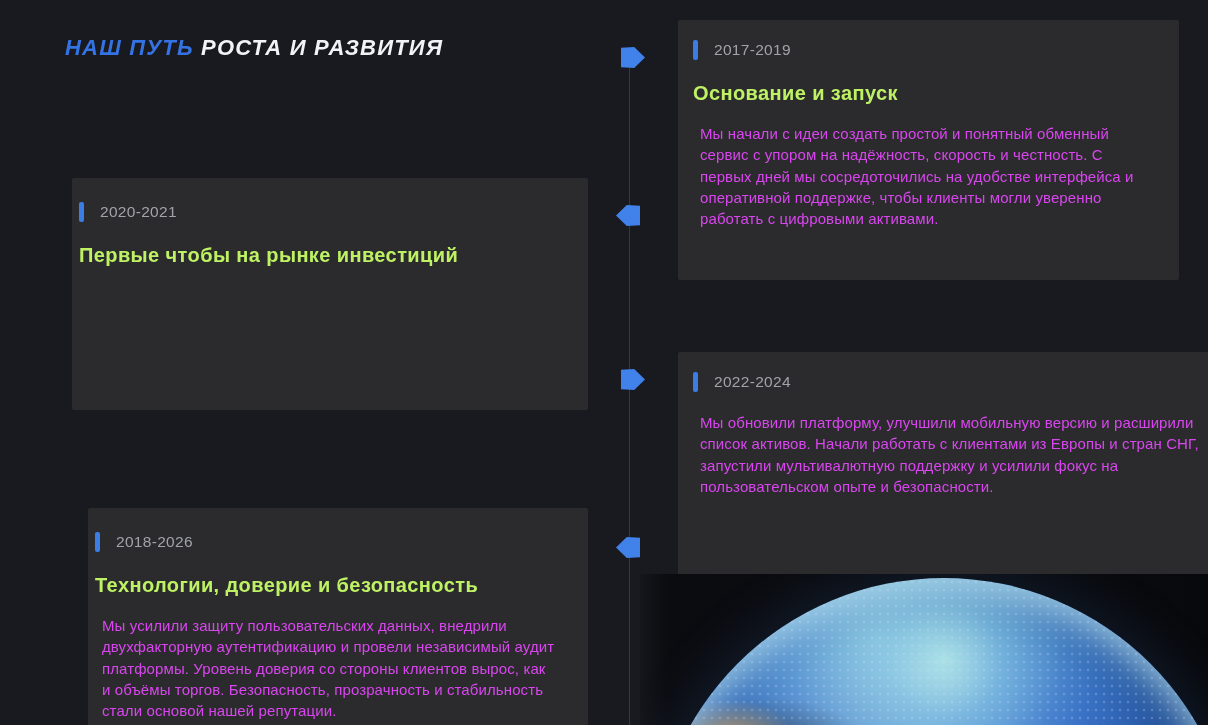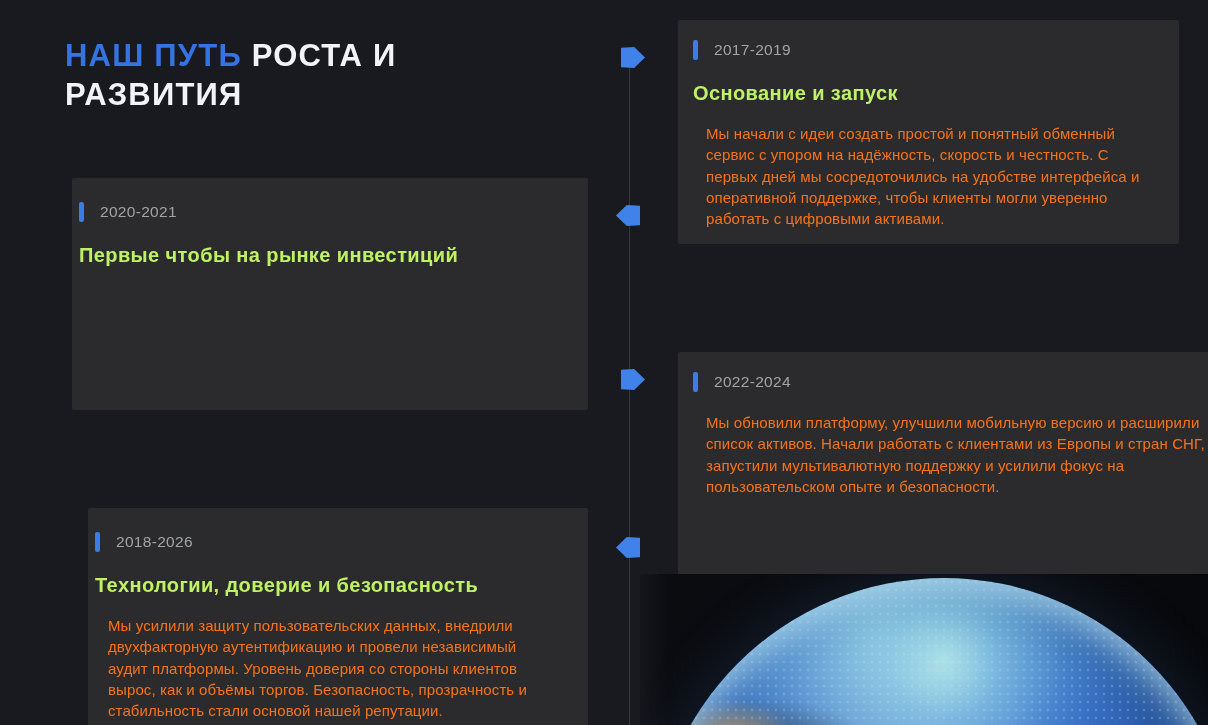--- a/index.html
+++ b/index.html
@@ -7,22 +7,22 @@
     width:1208px;height:725px;position:relative;overflow:hidden;
     background:#191a20;
     font-family:"Liberation Sans", sans-serif;
     -webkit-font-smoothing:antialiased;
   }
   .stage{position:absolute;inset:0;}
 
   
   .page-title{
     position:absolute;left:65px;top:10px;width:445px;
-    font-size:31px;line-height:39px;font-weight:700;
-    letter-spacing:1.2px;color:#f2f3f6;
+    font-size:22px;line-height:39px;font-weight:700;
+    letter-spacing:1.2px;color:#f2f3f6;font-style:italic;
   }
   .page-title .accent{color:#3473e3;}
 
   
   .tl-line{
     position:absolute;left:629px;top:57px;width:1px;height:668px;
     background:#36373d;
   }
   .marker{
     position:absolute;width:24px;height:21px;background:#4081ea;
@@ -34,35 +34,35 @@
   .m3{left:621px;top:369px;}
   .m4{left:616px;top:537px;}
 
   
   .card{
     position:absolute;background:#2b2b2d;border-radius:2px;
     box-sizing:border-box;
   }
   .card-l{padding:24px 24px 24px 7px;}
   .card-r{padding:20px 22px 20px 15px;}
-  .c-r1{left:678px;top:20px;width:501px;height:224px;}
+  .c-r1{left:678px;top:20px;width:501px;height:260px;}
   .c-l1{left:72px;top:178px;width:516px;height:232px;}
   .c-r2{left:678px;top:352px;width:588px;height:223px;}
   .c-l2{left:88px;top:508px;width:500px;height:226px;}
 
   .year-row{display:flex;align-items:center;margin:0 0 20px 0;}
   .bar{width:5px;height:20px;border-radius:2px;background:#3c7ce5;margin-right:16px;flex:0 0 auto;}
   .year{font-size:15.5px;color:#a2a3a8;letter-spacing:0.3px;}
 
   .card-h{
     margin:0 0 16px 0;font-size:20px;line-height:27px;font-weight:700;
     color:#bef264;letter-spacing:0.4px;
   }
   .card-b{
-    margin:13px;font-size:15px;line-height:21.3px;color:#f97316;letter-spacing:0.1px;
+    margin:7px;font-size:15px;line-height:21.3px;color:#d946ef;letter-spacing:0.1px;
   }
 
   
   .photo{
     position:absolute;left:640px;top:574px;width:568px;height:151px;
     overflow:hidden;
     background:linear-gradient(90deg,#15161b 0%,#0b0c10 5%,#0a0b0e 60%,#08090c 100%);
   }
   .sphere{
     position:absolute;left:12px;top:4px;width:584px;height:584px;border-radius:50%;

